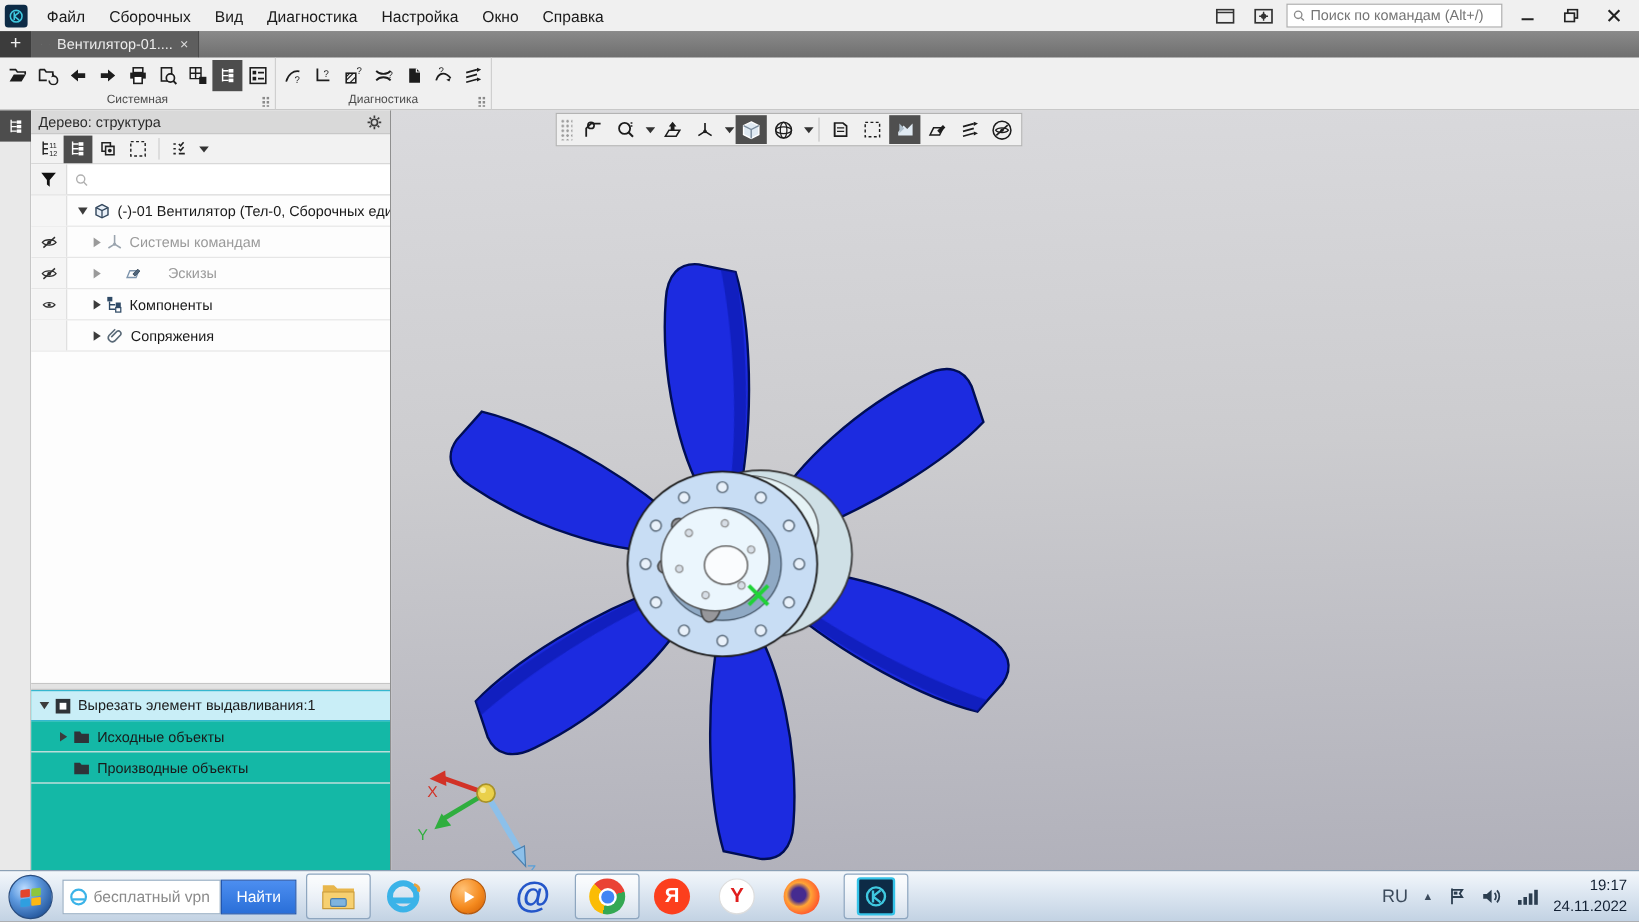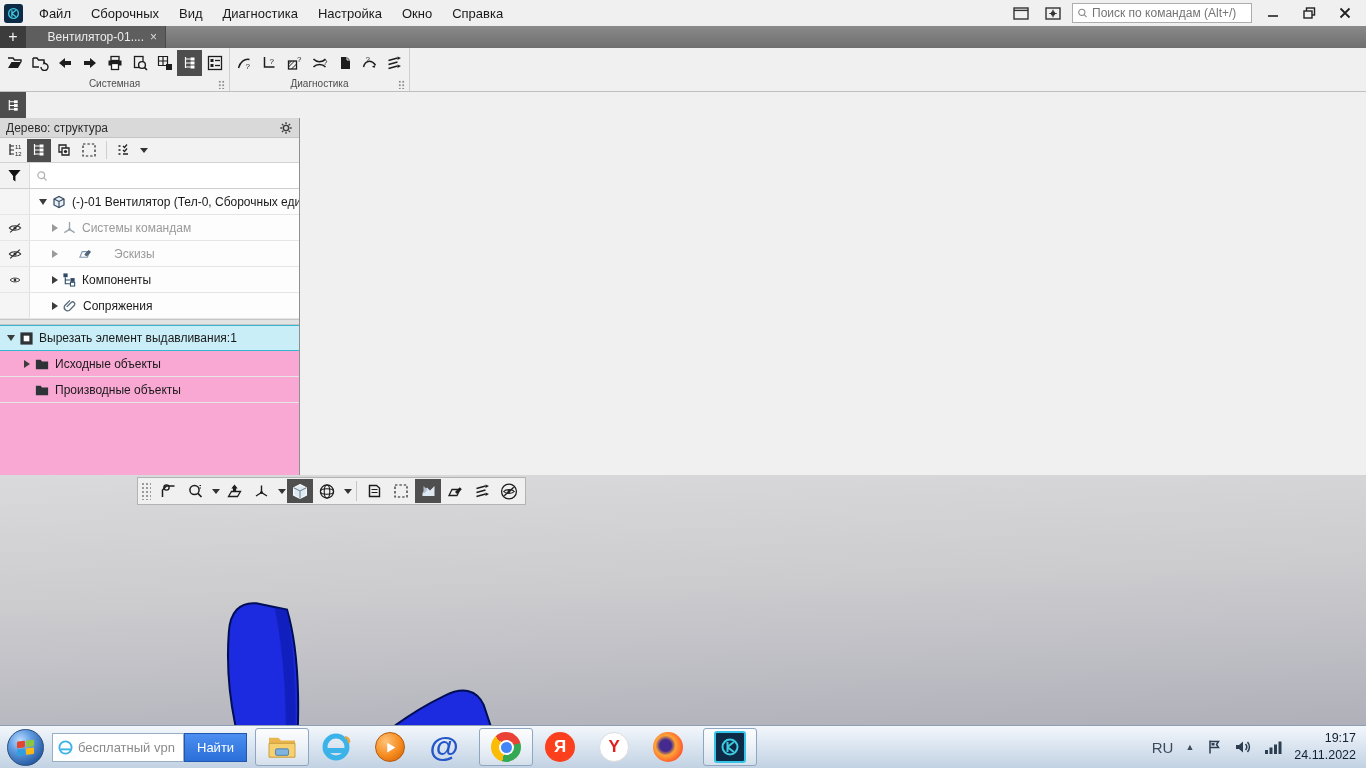--- a/index.html
+++ b/index.html
@@ -29,21 +29,21 @@
   .toolbar { position:absolute; left:0; top:48px; width:1366px; height:44px; background:#f0f0f0; border-bottom:1px solid #bfbfbf; display:flex; }
   .tgroup { display:flex; flex-direction:column; border-right:1px solid #cfcfcf; padding:0 2px; }
   .tgicons { height:30px; display:flex; align-items:center; }
   .tglabel { height:13px; font-size:10px; color:#4c4c4c; text-align:center; position:relative; }
   .tglabel .grip { position:absolute; right:2px; top:2px; width:7px; height:9px; background-image:radial-gradient(#8a8a8a 1px, transparent 1.2px); background-size:3.5px 3.5px; }
   .tb-btn { width:25px; height:26px; display:flex; align-items:center; justify-content:center; color:#1d1d1d; }
   .tb-btn.pressed { background:#4d4d4d; color:#fff; }
   svg.i { display:block; }
 
   
-  .main { position:absolute; left:0; top:92px; width:1366px; height:633px; display:flex;flex-direction:column; }
+  .main { position:absolute; left:0; top:92px; width:1366px; height:633px; display:flex; }
   .leftstrip { width:26px; background:#e9e9e9; border-right:1px solid #c7c7c7; }
   .strip-btn { width:26px; height:26px; background:#4d4d4d; color:#fff; display:flex; align-items:center; justify-content:center; }
 
   .panel { width:300px; background:#f6f6f6; border-right:1px solid #8f8f8f; display:flex; flex-direction:column; }
   .phead { height:20px; background:#d9d9d9; display:flex; align-items:center; padding:0 6px; font-size:12px; color:#2b2b2b; border-bottom:1px solid #c4c4c4; }
   .phead .gear { margin-left:auto; color:#3c3c3c; }
   .ptoolbar { height:25px; background:#f2f2f2; display:flex; align-items:center; border-bottom:1px solid #d2d2d2; padding-left:2px; gap:1px; }
   .ptb { width:24px; height:23px; display:flex; align-items:center; justify-content:center; color:#222; }
   .ptb.pressed { background:#4d4d4d; color:#fff; }
   .psep { width:1px; height:18px; background:#cfcfcf; margin:0 4px; }
@@ -55,21 +55,21 @@
   .treearea { flex:1; background:#fdfdfd; position:relative; overflow:hidden; }
   .trow { height:26px; display:flex; align-items:stretch; border-bottom:1px solid #e6e6e6; font-size:12px;justify-content:space-between; }
   .gutter { width:30px; border-right:1px solid #e0e0e0; background:#f5f5f5; display:flex; align-items:center; justify-content:center; color:#2f2f2f; }
   .tcontent { flex:1; display:flex; align-items:center; white-space:nowrap; overflow:hidden; }
   .exp-down { width:0; height:0; border-left:4px solid transparent; border-right:4px solid transparent; border-top:6px solid #3c3c3c; margin-right:4px; }
   .exp-right { width:0; height:0; border-top:4px solid transparent; border-bottom:4px solid transparent; border-left:6px solid #3c3c3c; margin-right:4px; }
   .ticon { margin-right:5px; display:flex; color:#36485c; }
   .dimtxt { color:#9a9a9a; }
 
   .splitter { height:6px; background:#e3e3e3; border-top:1px solid #c6c6c6; border-bottom:1px solid #c6c6c6; }
-  .bottomtree { height:150px; background:#f9a8d4; }
+  .bottomtree { height:150px; background:#14b8a6; }
   .selrow { height:26px; display:flex; align-items:center; background:#c9eef7; border-top:1px solid #35b7cf; border-bottom:1px solid #35b7cf; padding-left:7px; font-size:12px; }
   .brow { height:26px; display:flex; align-items:center; padding-left:24px; font-size:12px; border-bottom:1px solid #e6e6e6; }
 
   
   .viewport { flex:1; position:relative; background:linear-gradient(178deg,#dadadd 0%,#cccccf 45%,#b0b0ba 100%); overflow:hidden; }
   .vtoolbar { position:absolute; left:137px; top:2px; height:28px; background:#f0f0f0; border:1px solid #b3b3b3; display:flex; align-items:center; padding:0 3px; gap:1px; }
   .vgrip { width:10px; height:18px; background-image:radial-gradient(#9a9a9a 1px, transparent 1.2px); background-size:4px 4px; margin-right:3px; }
   .vbtn { width:26px; height:24px; display:flex; align-items:center; justify-content:center; color:#1d1d1d; }
   .vbtn.pressed { background:#4f4f4f; color:#fff; }
   .vsep { width:1px; height:20px; background:#c6c6c6; margin:0 3px; }

